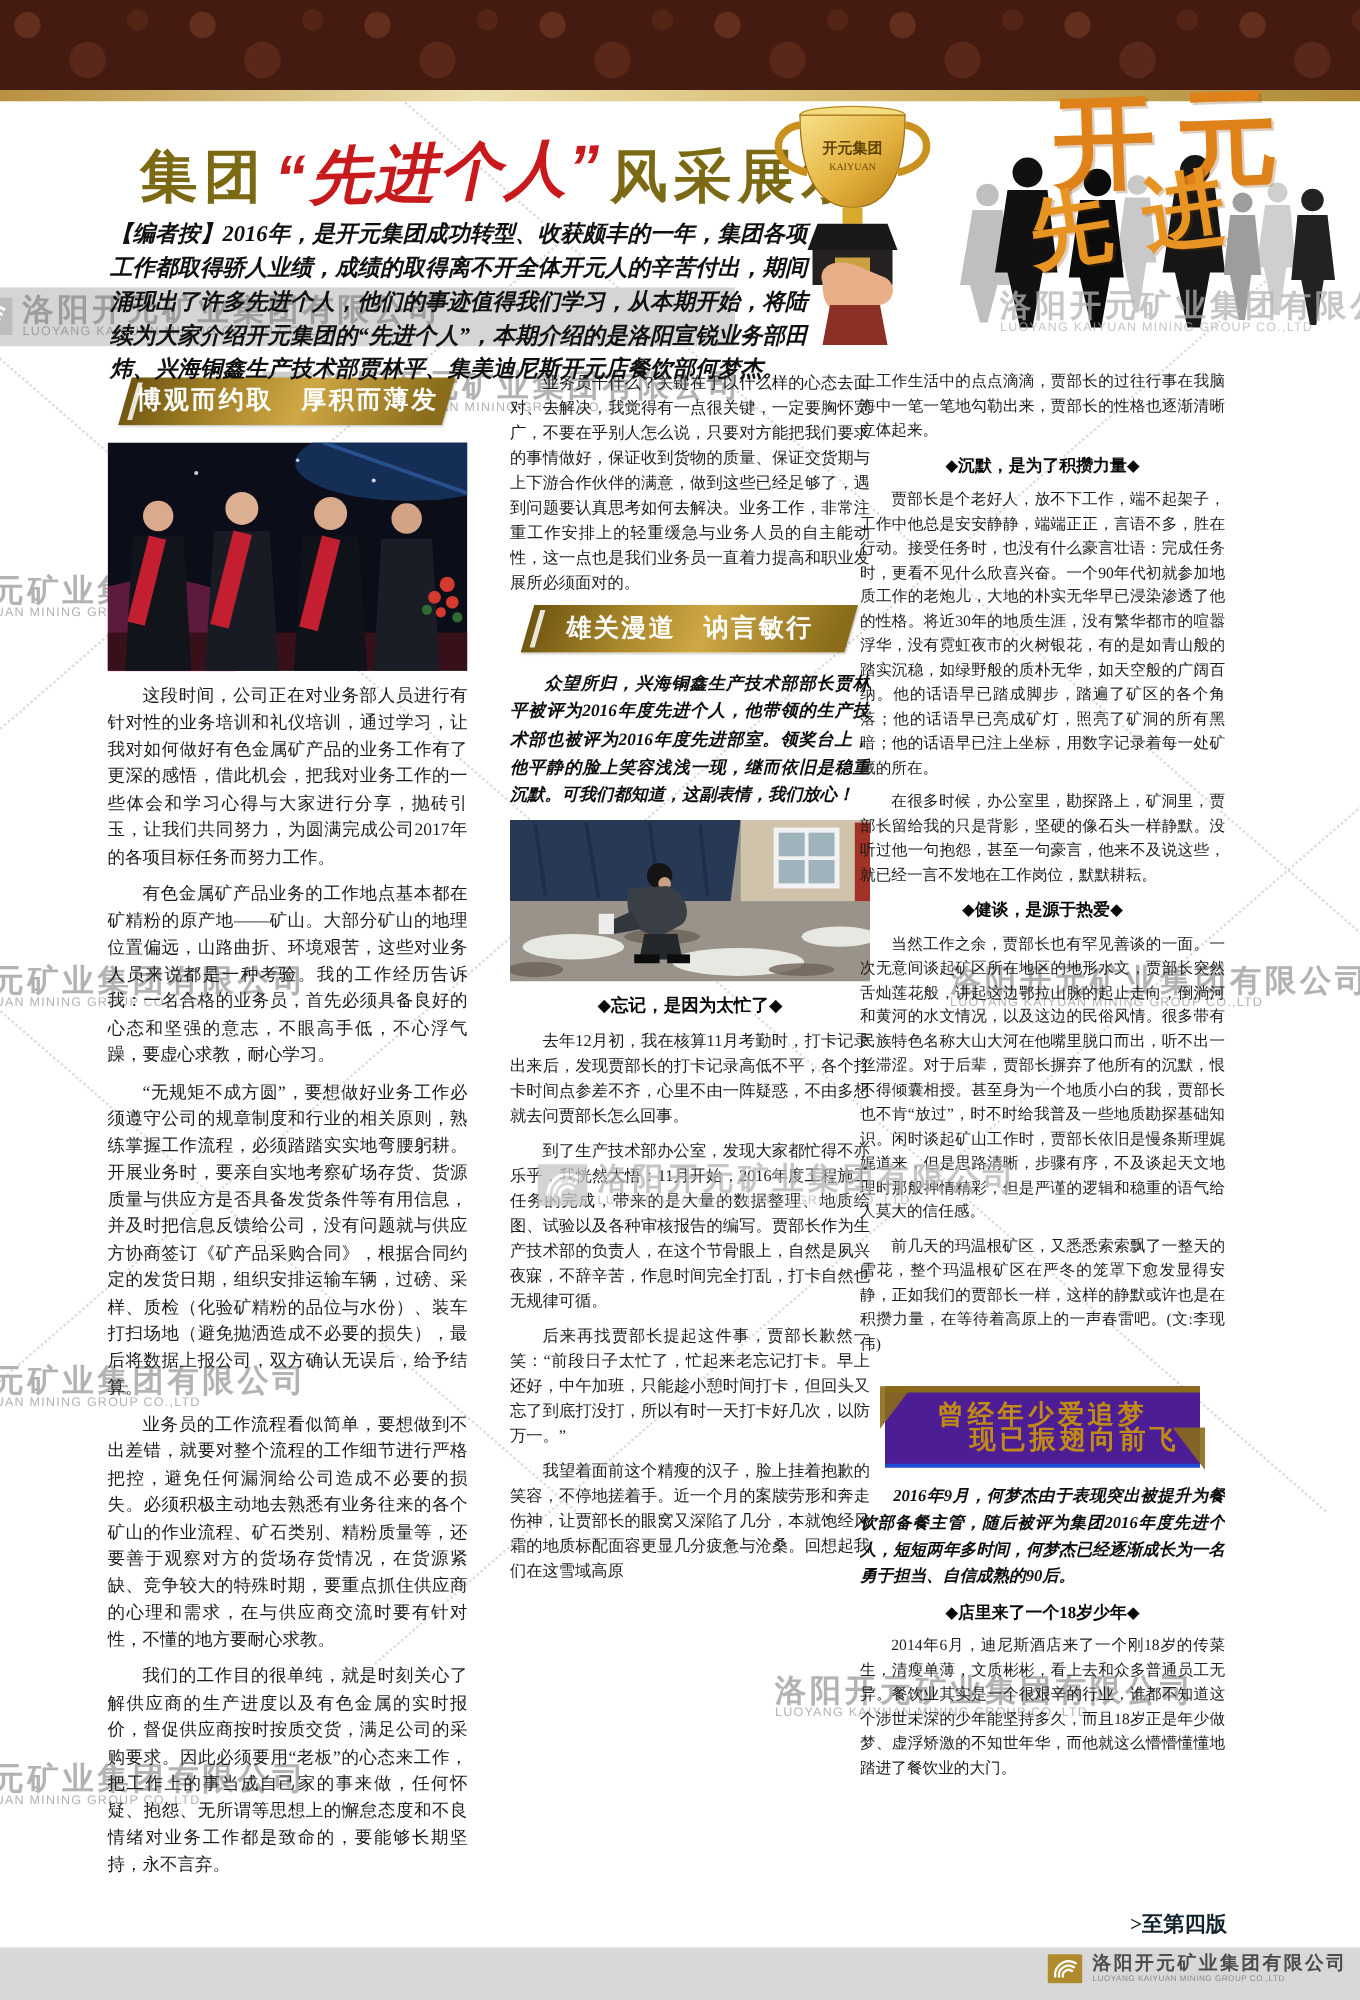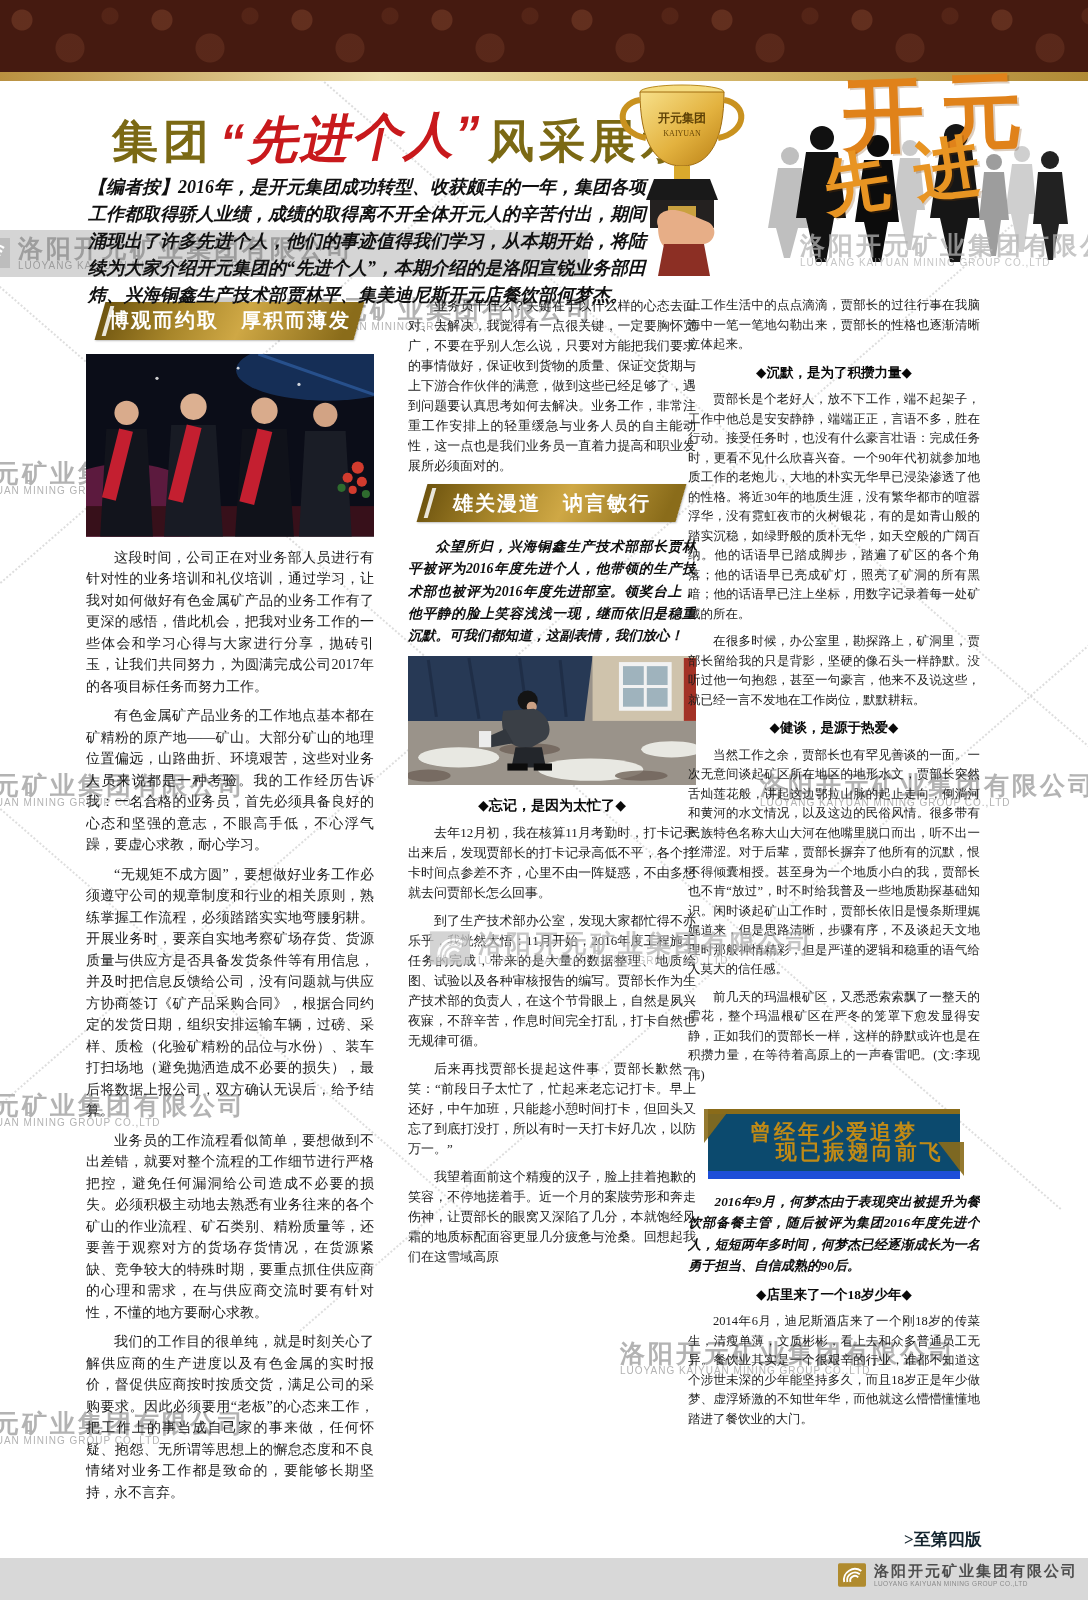--- a/index.html
+++ b/index.html
@@ -45,21 +45,21 @@
   #col3{left:688px;width:292px;height:1254px;font-size:12.5px;line-height:19.5px;}
   .col p{margin:0 0 8px;text-indent:2em;}
   .lead{font-style:italic;font-weight:600;margin:0 0 10px;text-indent:2em;font-size:1.06em;line-height:1.62em;color:#0e0e0e;}
   .banner{position:relative;margin:6px auto 14px;width:90%;height:38px;transform:skewX(-16deg);
     background:linear-gradient(100deg,#6e540f,#a8862a 30%,#cfa845 55%,#8a6c1a 95%);
     display:flex;align-items:center;justify-content:center;box-shadow:1px 1px 2px rgba(0,0,0,.25);}
   .banner:before{content:"";position:absolute;left:6px;top:4px;bottom:4px;width:4px;background:rgba(255,255,255,.85);}
   .banner span{transform:skewX(16deg);color:#fff;font-weight:bold;font-size:20px;letter-spacing:2px;
     font-family:"Liberation Sans","DejaVu Sans",sans-serif;white-space:nowrap;}
   .banner3{position:relative;margin:24px auto 12px;width:86%;padding:8px 0 10px;
-    border-top:5px solid #8a6c1a;border-bottom:8px solid #1d4ed8;background:#0c4a6e;}
+    border-top:5px solid #8a6c1a;border-bottom:3px solid #1d4ed8;background:#4c1d95;}
   .banner3:before{content:"";position:absolute;left:-4px;top:-5px;border-style:solid;border-width:0 0 34px 26px;
     border-color:transparent transparent transparent #8a6c1a;opacity:.9;}
   .banner3:after{content:"";position:absolute;right:-4px;bottom:-5px;border-style:solid;border-width:0 26px 34px 0;
     border-color:transparent #8a6c1a transparent transparent;opacity:.9;}
   .banner3 .bl{display:block;color:#c08a16;font-weight:bold;font-size:21px;letter-spacing:3px;
     font-family:"Liberation Sans","DejaVu Sans",sans-serif;text-align:center;}
   .banner3 .bl+.bl{padding-left:3.2em;text-align:left;}
   .subhead{font-weight:bold;text-align:center;text-indent:0 !important;margin:4px 0 8px !important;font-size:1.08em;color:#090909;}
   figure{margin:2px 0 10px;padding:0;}
   figure svg{display:block;width:100%;height:auto;}

